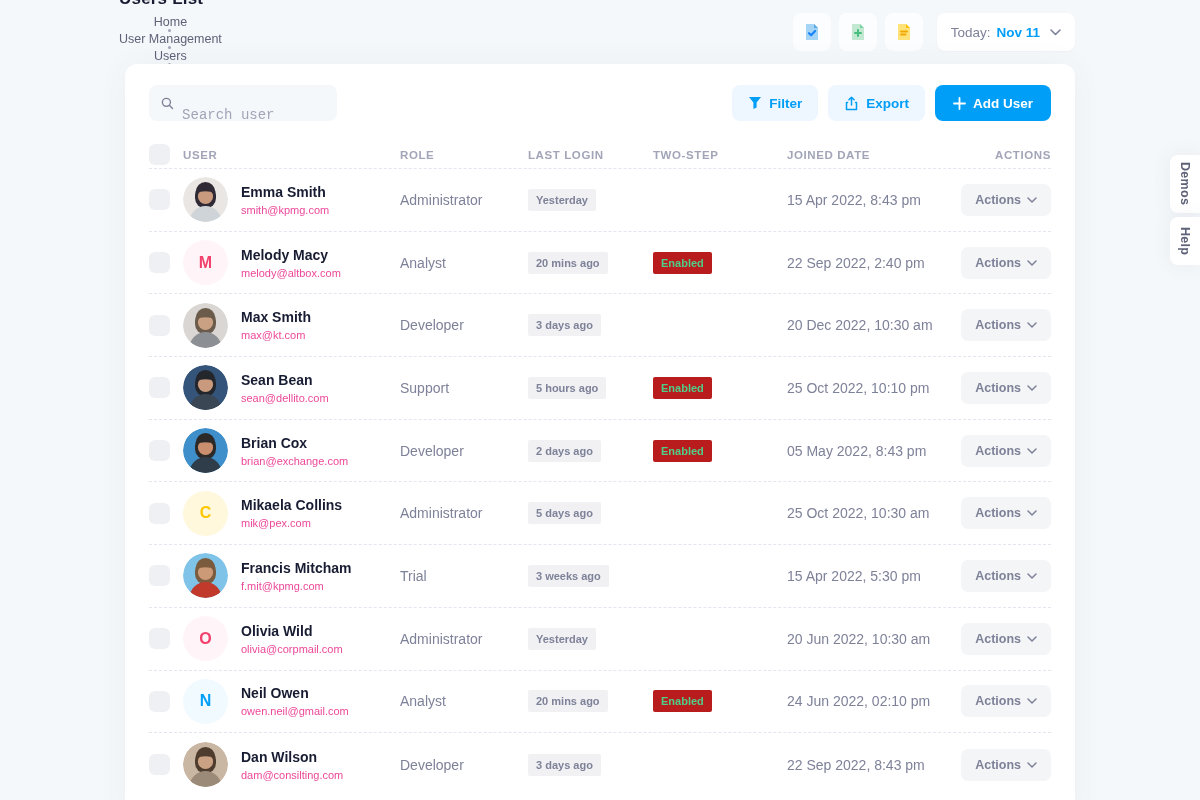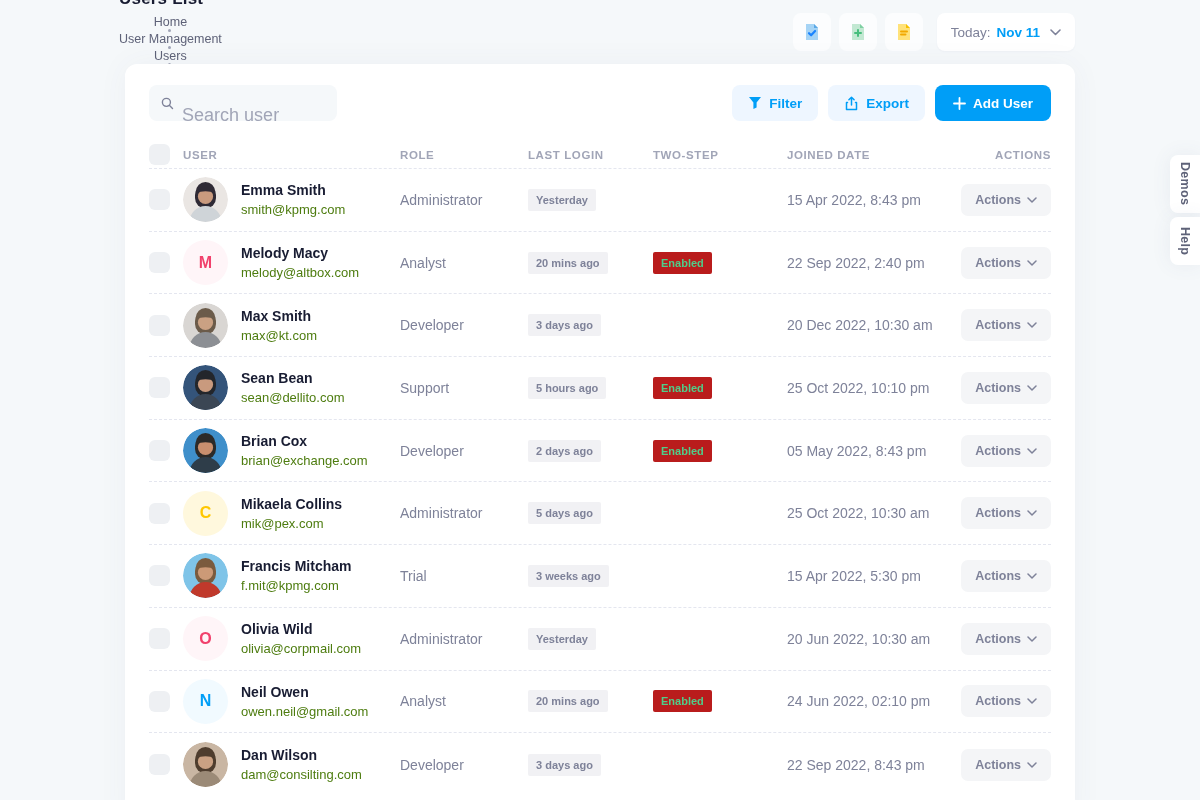--- a/index.html
+++ b/index.html
@@ -26,21 +26,21 @@
   .date-label { color:#7e8299; font-size:13.5px; }
   .date-value { color:#009ef7; font-size:13.5px; font-weight:700; }
   .date-chip svg { margin-left:4px; }
 
   
   .card { position:absolute; left:125px; right:125px; top:64px; height:760px; background:#fff; border-radius:12px; box-shadow:0 0 30px rgba(76,87,125,.05); padding:0 24px; }
 
   
   .card-toolbar { display:flex; align-items:center; justify-content:space-between; padding-top:21px; }
   .search-box { width:188px; height:36px; background:#f5f8fa; border-radius:8px; display:flex; align-items:center; padding:0 12px; gap:8px; }
-  .search-box input { border:none; outline:none; background:transparent; font-size:18px; color:#5e6278; width:100%; font-family:Liberation Sans, sans-serif;margin-top:24px; }
+  .search-box input { border:none; outline:none; background:transparent; font-size:14px; color:#5e6278; width:100%; font-family:Liberation Mono, monospace;margin-top:24px; }
   .search-box input::placeholder { color:#a1a5b7; }
   .toolbar-buttons { display:flex; align-items:center; gap:10px; }
   .btn { height:36px; border:none; border-radius:8px; display:flex; align-items:center; gap:7px; padding:0 16px; font-size:13.5px; font-weight:600; cursor:pointer; font-family:inherit; }
   .btn-light-primary { background:#eef6ff; color:#009ef7; }
   .btn-primary { background:#009ef7; color:#ffffff; padding:0 18px; }
 
   
   .table { margin-top:20px; }
   .trow { display:grid; grid-template-columns:34px 217px 128px 125px 134px 164px 1fr; align-items:center; }
   .thead { height:28px; border-bottom:1px dashed #e4e6ef; }
@@ -49,21 +49,21 @@
   .tbody .trow { height:62.7px; border-bottom:1px dashed #e4e6ef; }
   .tbody .trow:last-child { border-bottom:none; }
 
   .cbx { width:21px; height:21px; border-radius:6px; background:#eef0f3; cursor:pointer; }
 
   .user-cell { display:flex; align-items:center; gap:13px; }
   .avatar { width:45px; height:45px; border-radius:50%; overflow:hidden; flex:0 0 45px; cursor:pointer; }
   .avatar.letter { display:flex; align-items:center; justify-content:center; font-size:16px; font-weight:600; }
   .avatar svg { display:block; width:45px; height:45px; }
   .uname { font-size:14px; font-weight:600; color:#181c32; cursor:pointer; }
-  .uemail { font-size:13px; color:#4d7c0f; margin-top:4px; }
+  .uemail { font-size:11px; color:#ec4899; margin-top:4px; }
 
   .role { font-size:14px; color:#7e8299; }
   .badge { display:inline-block; font-size:11px; font-weight:600; padding:5px 8px; border-radius:2px; }
   .badge-light { background:#f1f1f4; color:#7e8299; }
   .badge-success { background:#b91c1c; color:#50cd89; }
   .joined { font-size:14px; color:#7e8299; }
 
   .actions-btn { background:#f4f5f7; border:none; border-radius:7px; color:#7e8299; font-size:12.5px; font-weight:600; padding:9px 14px; display:inline-flex; align-items:center; gap:6px; cursor:pointer; font-family:inherit; }
 
   

